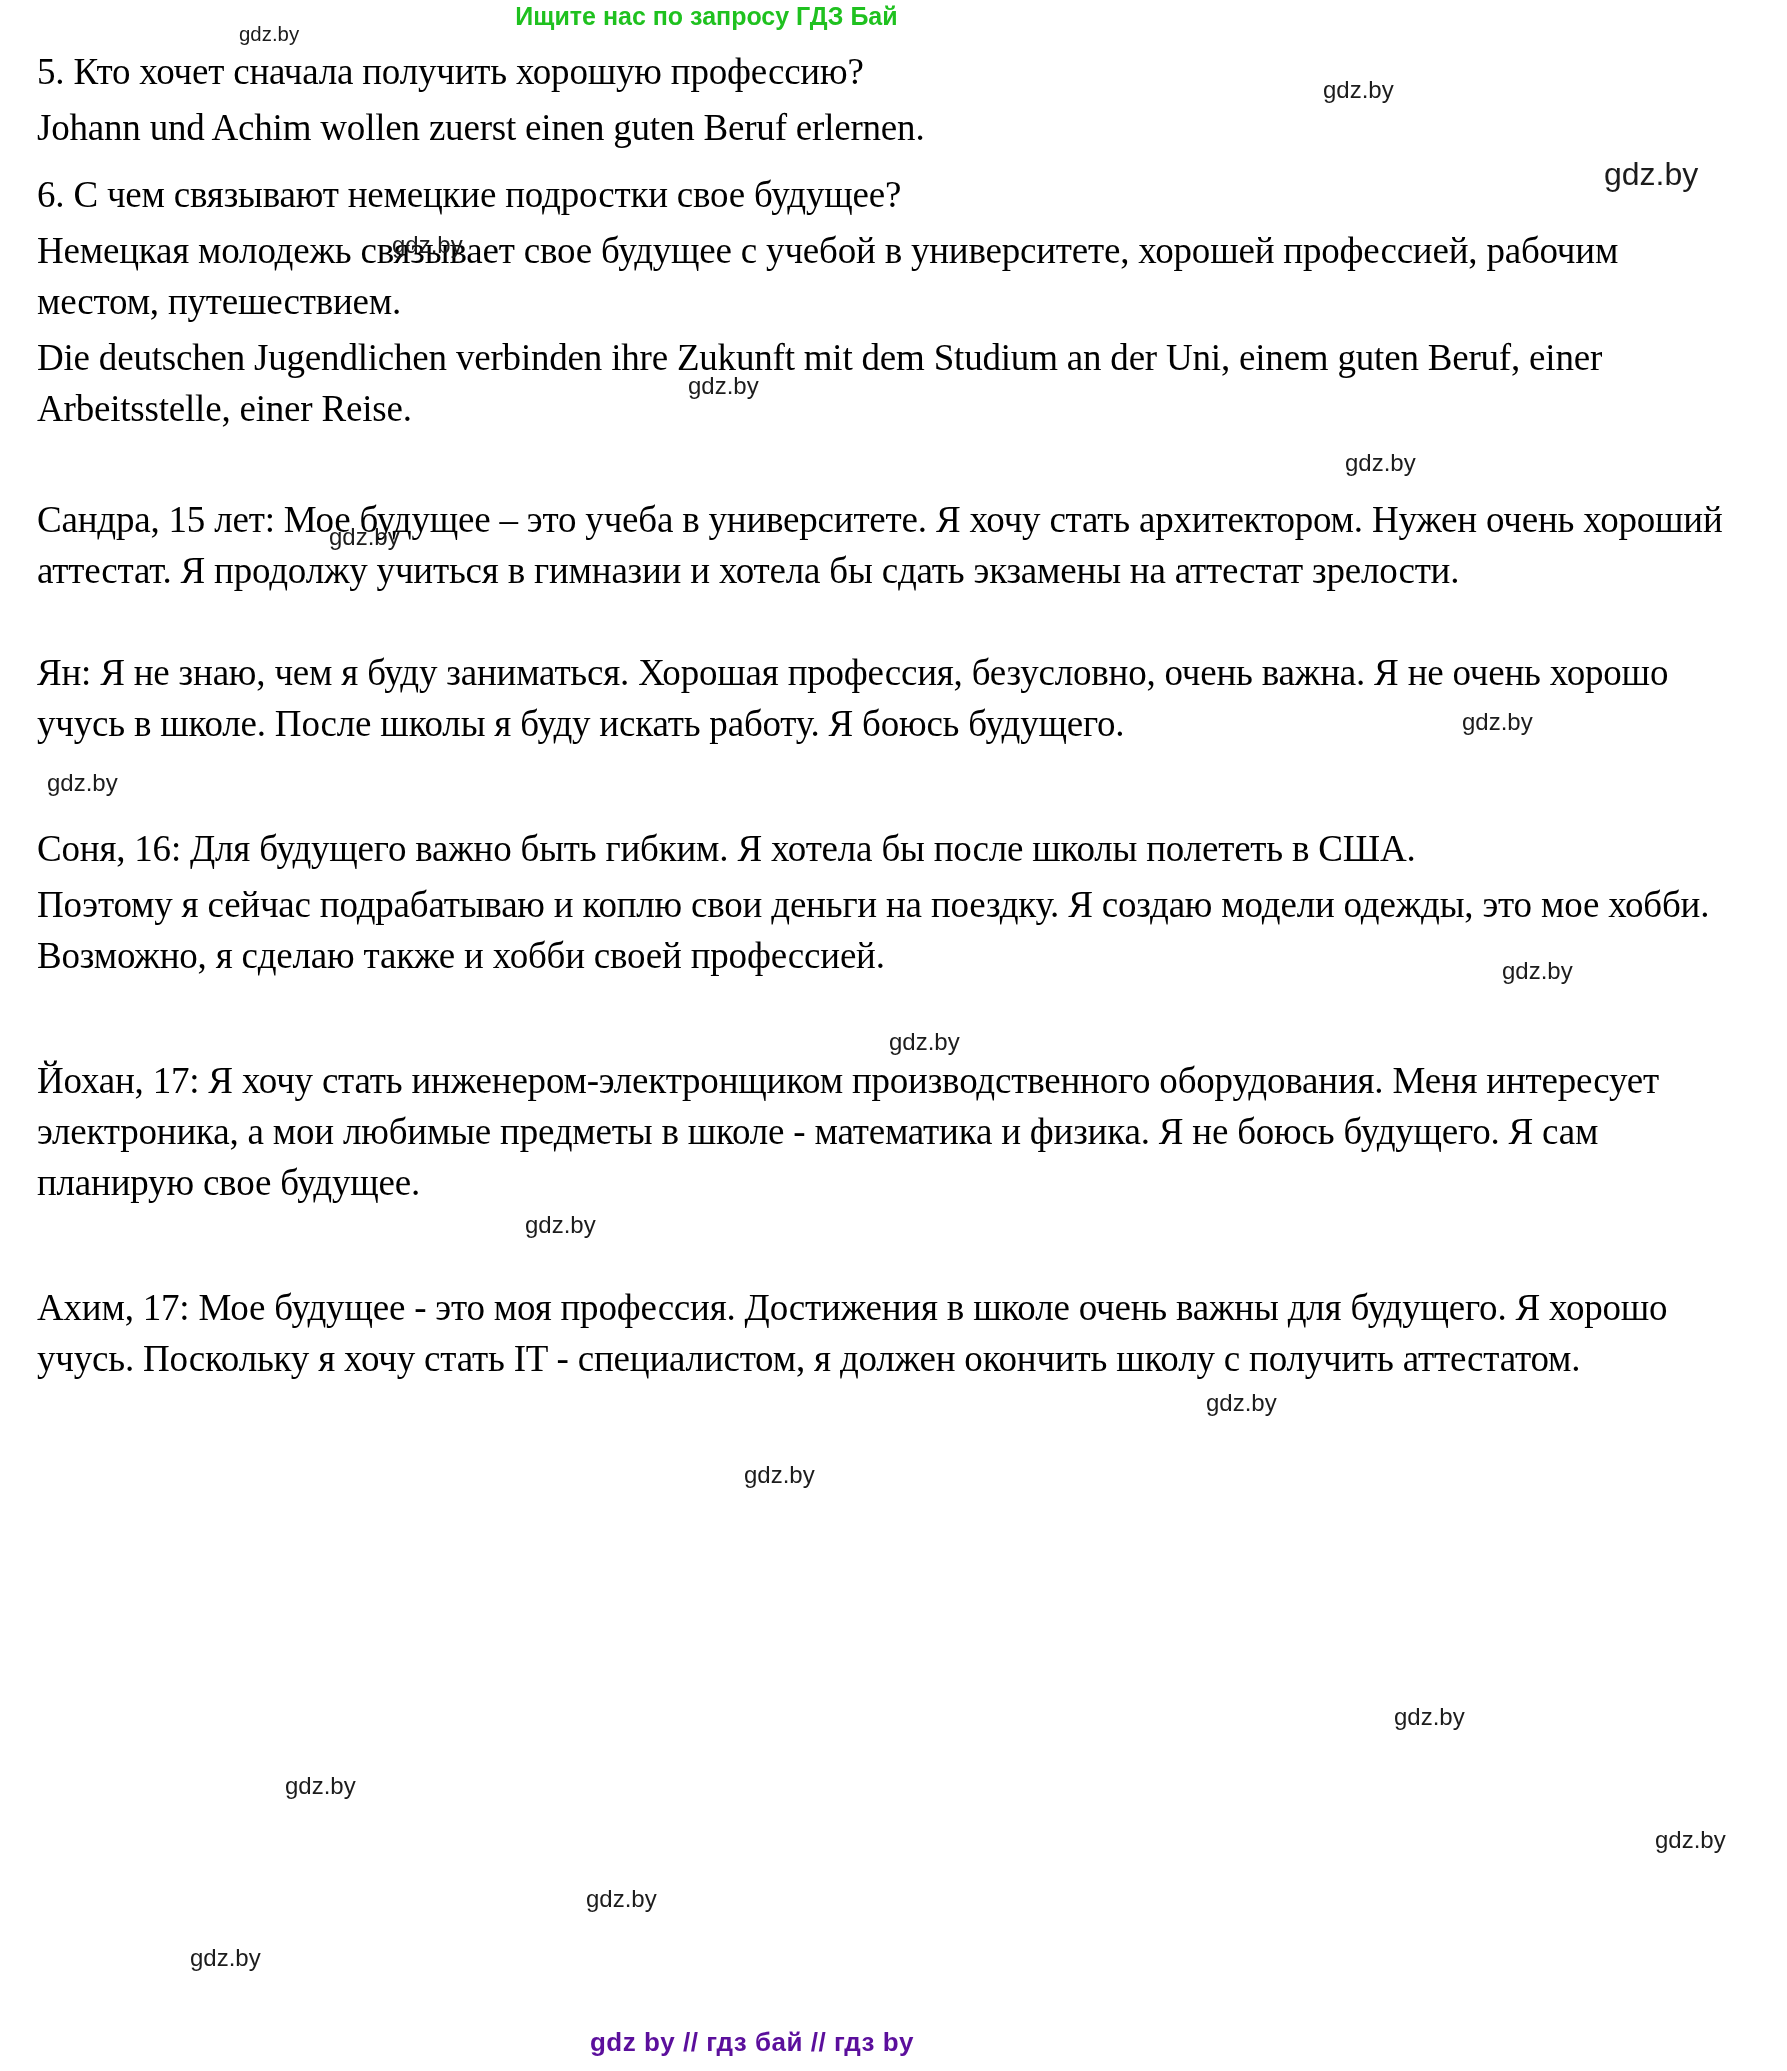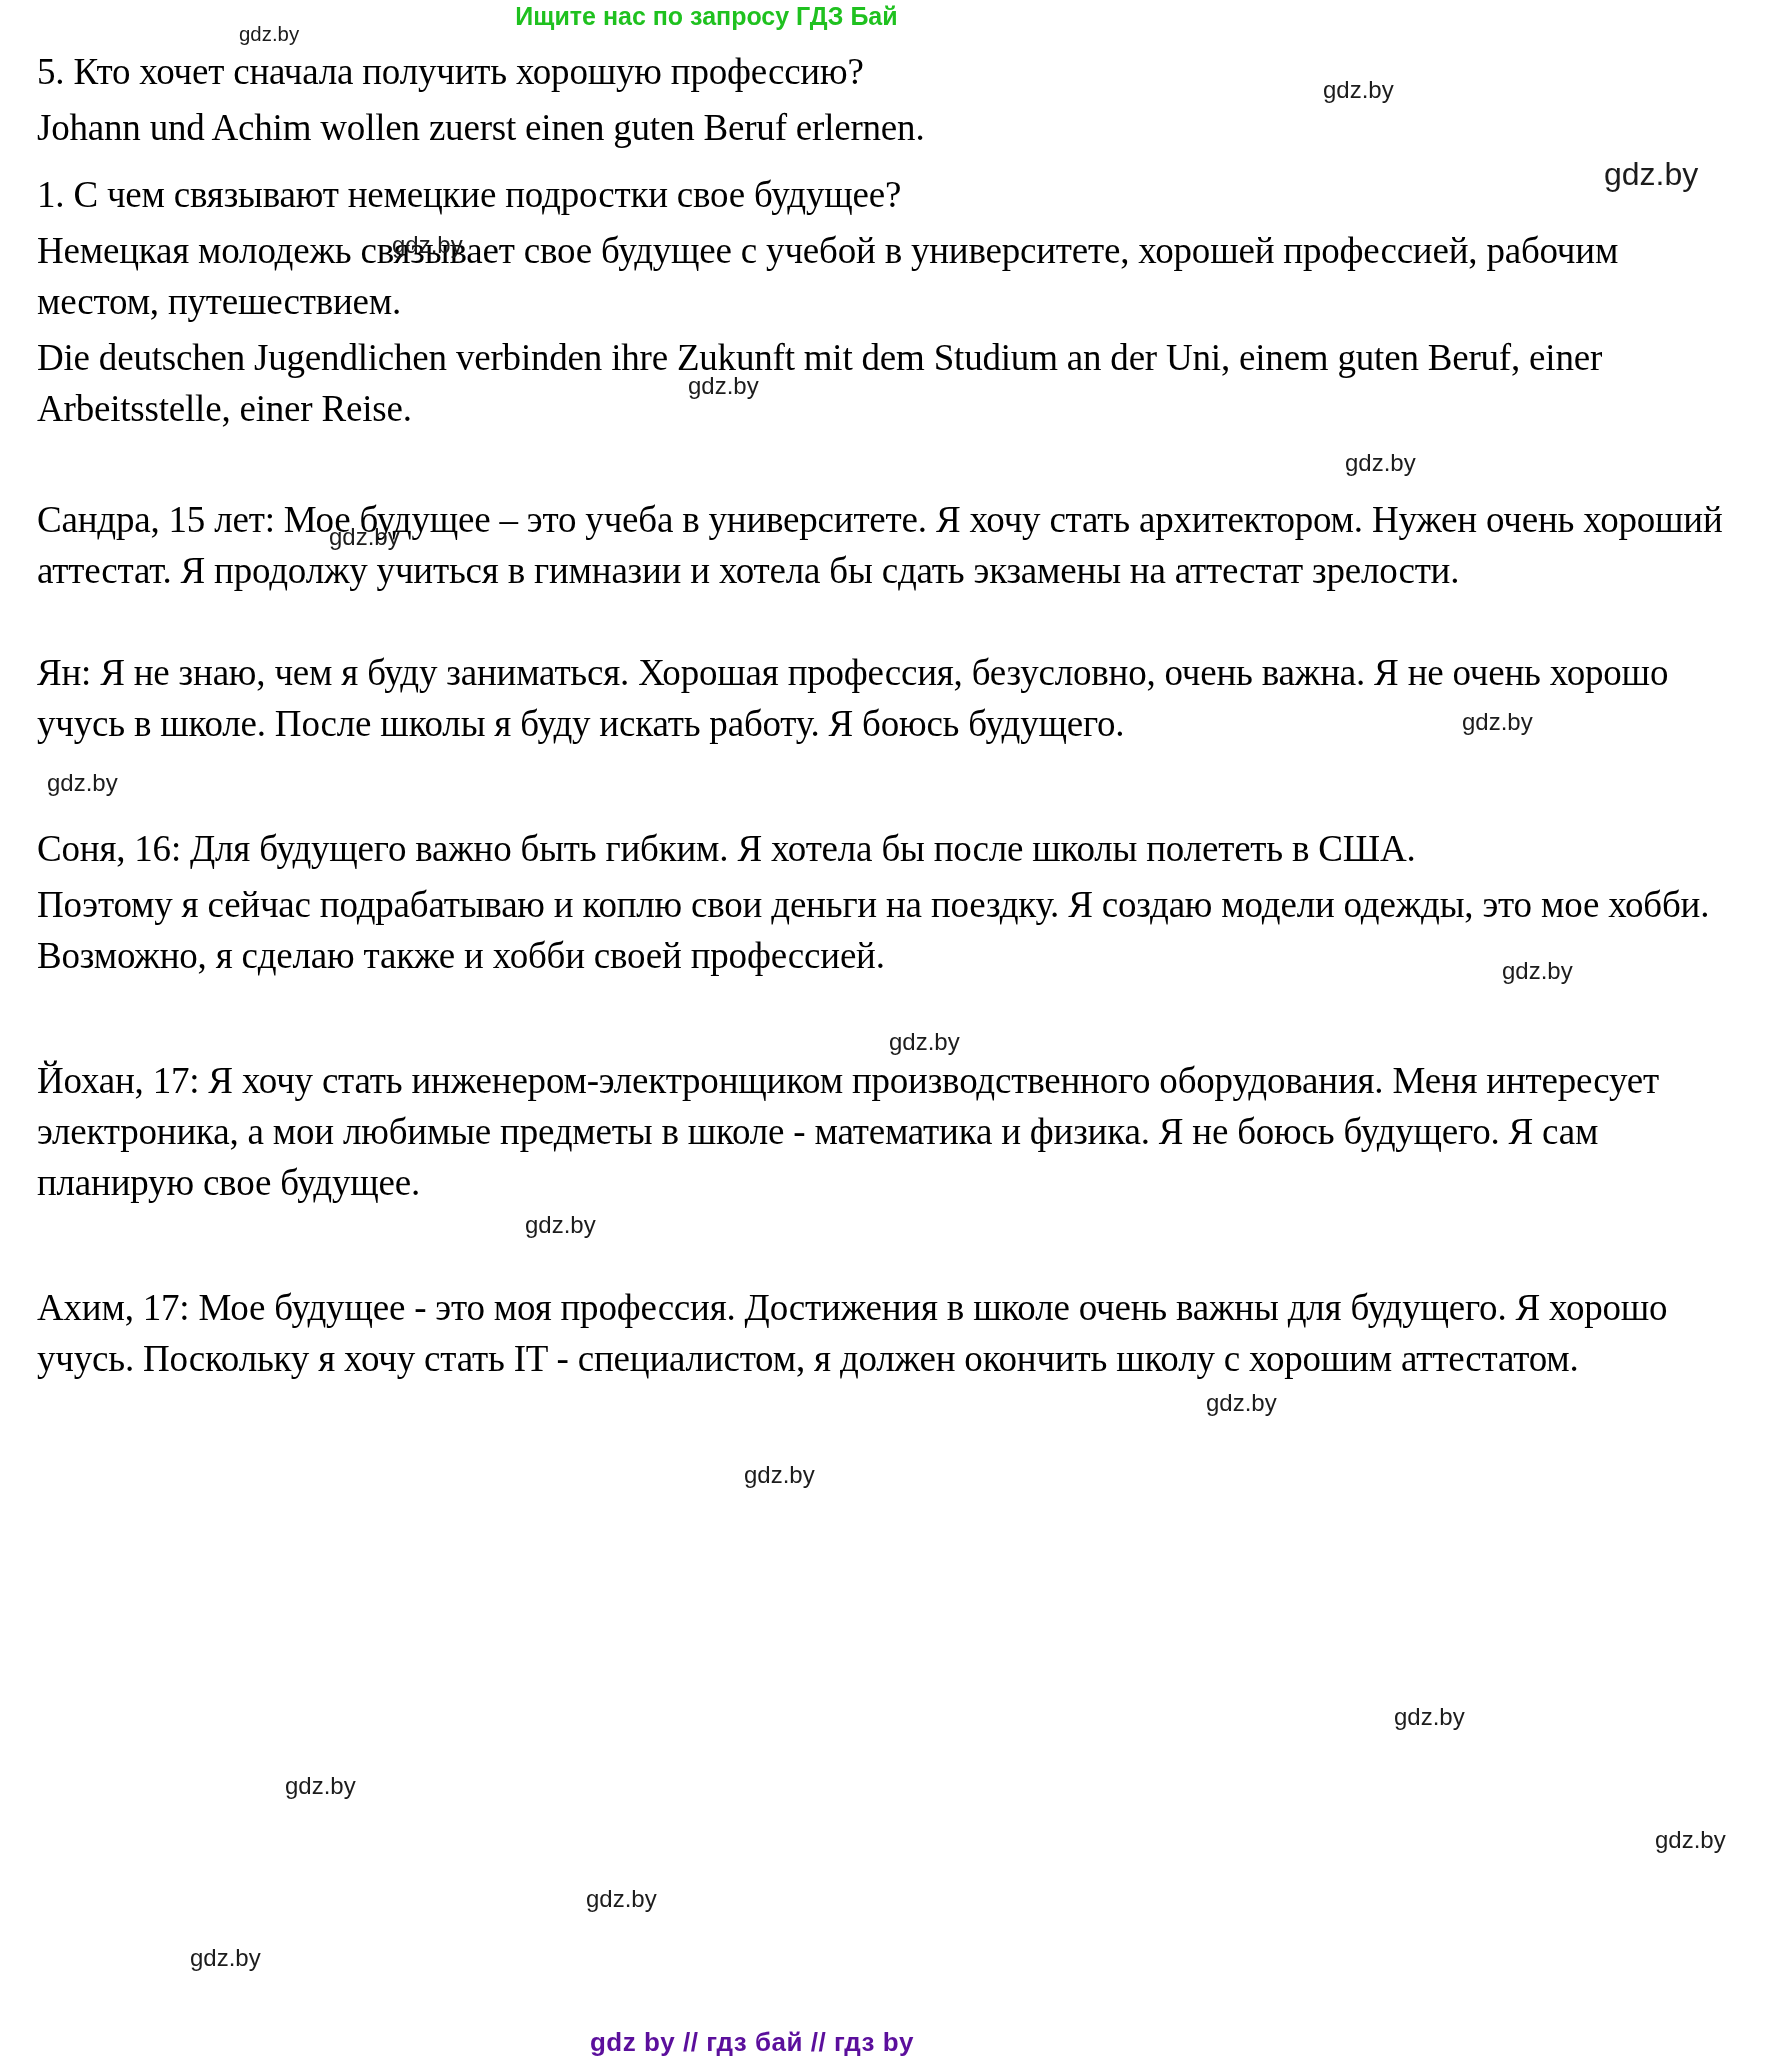--- a/index.html
+++ b/index.html
@@ -89,21 +89,21 @@
 
   <div class="promo">Ищите нас по запросу ГДЗ Бай</div>
 
   <div class="content">
 
     <p class="para">5. Кто хочет сначала получить хорошую профессию?</p>
     <p class="para">Johann und Achim wollen zuerst einen guten Beruf erlernen.</p>
 
     <div class="gap-xs"></div>
 
-    <p class="para">1. С чем связывают немецкие подростки свое будущее?</p>
+    <p class="para">6. С чем связывают немецкие подростки свое будущее?</p>
     <p class="para">Немецкая молодежь связывает свое будущее с учебой в университете, хорошей профессией, рабочим местом, путешествием.</p>
     <p class="para">Die deutschen Jugendlichen verbinden ihre Zukunft mit dem Studium an der Uni, einem guten Beruf, einer Arbeitsstelle, einer Reise.</p>
 
     <div class="gap-m"></div>
 
     <p class="para">Сандра, 15 лет: Мое будущее – это учеба в университете. Я хочу стать архитектором. Нужен очень хороший аттестат. Я продолжу учиться в гимназии и хотела бы сдать экзамены на аттестат зрелости.</p>
 
     <div class="gap-s"></div>
 
     <p class="para">Ян: Я не знаю, чем я буду заниматься. Хорошая профессия, безусловно, очень важна. Я не очень хорошо учусь в школе. После школы я буду искать работу. Я боюсь будущего.</p>
@@ -112,21 +112,21 @@
 
     <p class="para">Соня, 16: Для будущего важно быть гибким. Я хотела бы после школы полететь в США.</p>
     <p class="para">Поэтому я сейчас подрабатываю и коплю свои деньги на поездку. Я создаю модели одежды, это мое хобби. Возможно, я сделаю также и хобби своей профессией.</p>
 
     <div class="gap-l"></div>
 
     <p class="para">Йохан, 17: Я хочу стать инженером-электронщиком производственного оборудования. Меня интересует электроника, а мои любимые предметы в школе - математика и физика. Я не боюсь будущего. Я сам планирую свое будущее.</p>
 
     <div class="gap-l"></div>
 
-    <p class="para">Ахим, 17: Мое будущее - это моя профессия. Достижения в школе очень важны для будущего. Я хорошо учусь. Поскольку я хочу стать IT - специалистом, я должен окончить школу с хорошим аттестатом.</p>
+    <p class="para">Ахим, 17: Мое будущее - это моя профессия. Достижения в школе очень важны для будущего. Я хорошо учусь. Поскольку я хочу стать IT - специалистом, я должен окончить школу с получить аттестатом.</p>
 
   </div>
 
   <div class="wm wm-sm" style="left:239px;  top:24px;">gdz.by</div>
   <div class="wm wm-md" style="left:1323px; top:78px;">gdz.by</div>
   <div class="wm wm-lg" style="left:1604px; top:158px;">gdz.by</div>
   <div class="wm wm-md" style="left:392px;  top:233px;">gdz.by</div>
   <div class="wm wm-md" style="left:688px;  top:374px;">gdz.by</div>
   <div class="wm wm-md" style="left:1345px; top:451px;">gdz.by</div>
   <div class="wm wm-md" style="left:329px;  top:525px;">gdz.by</div>

